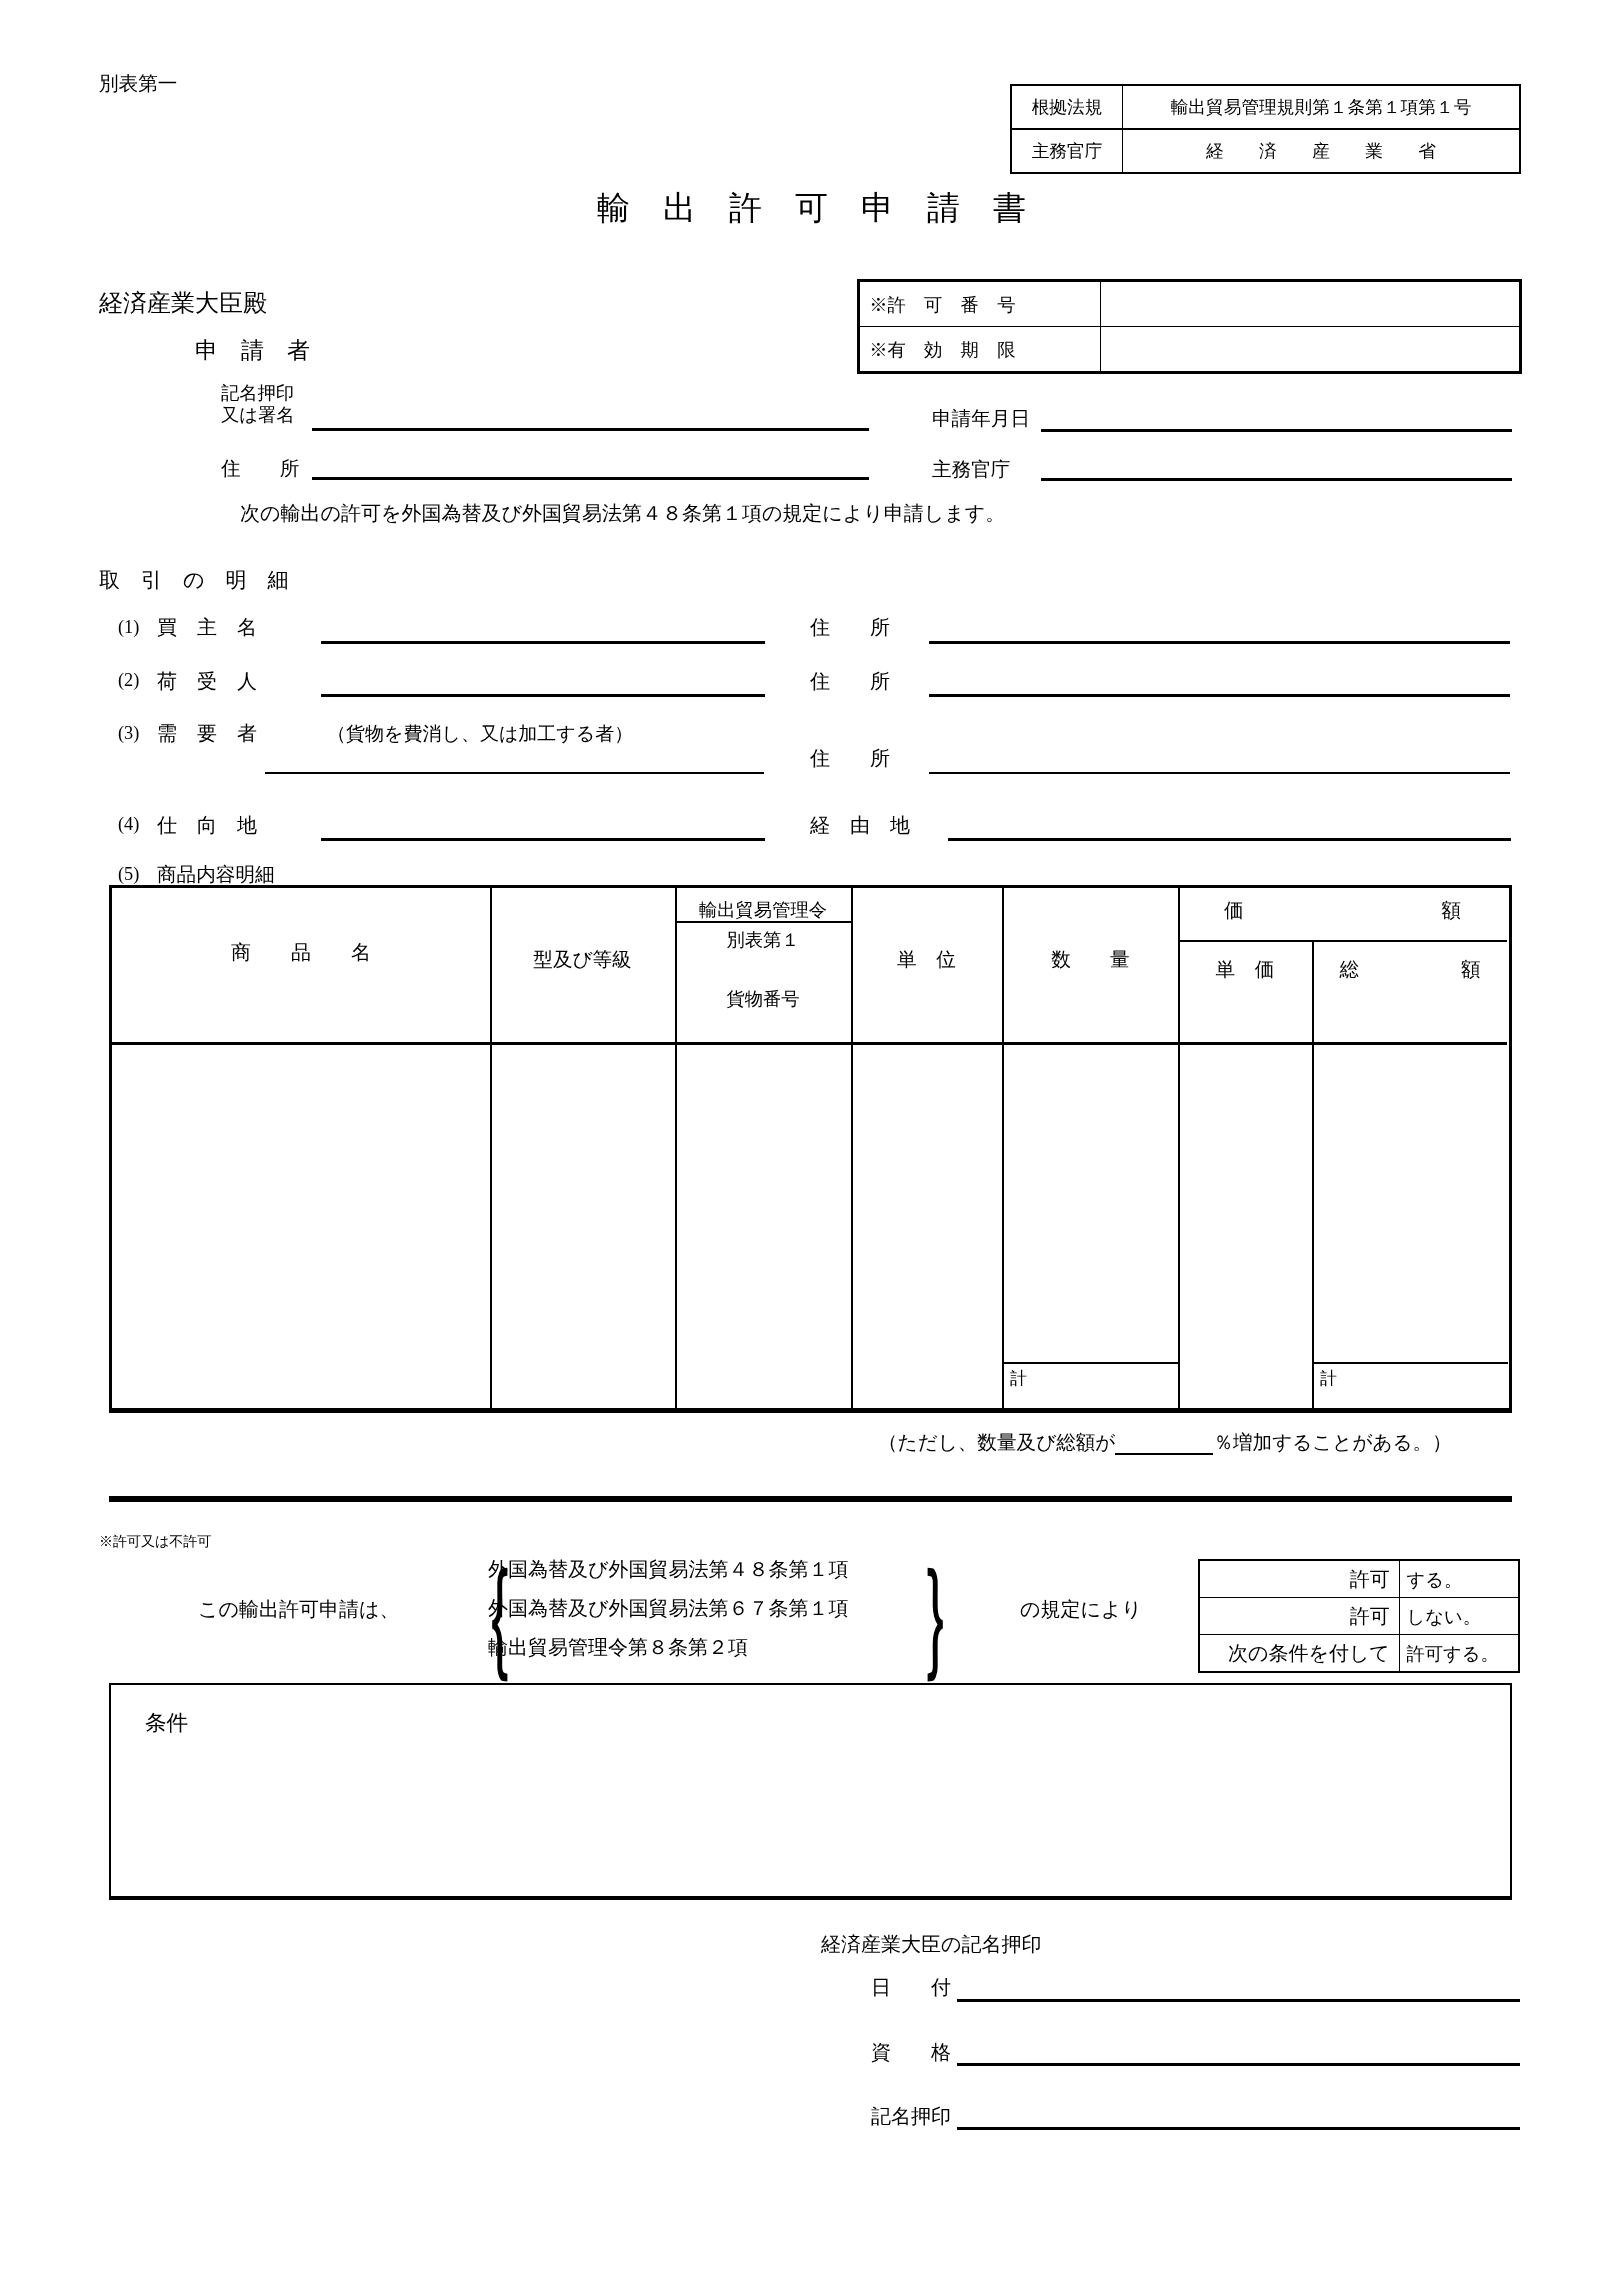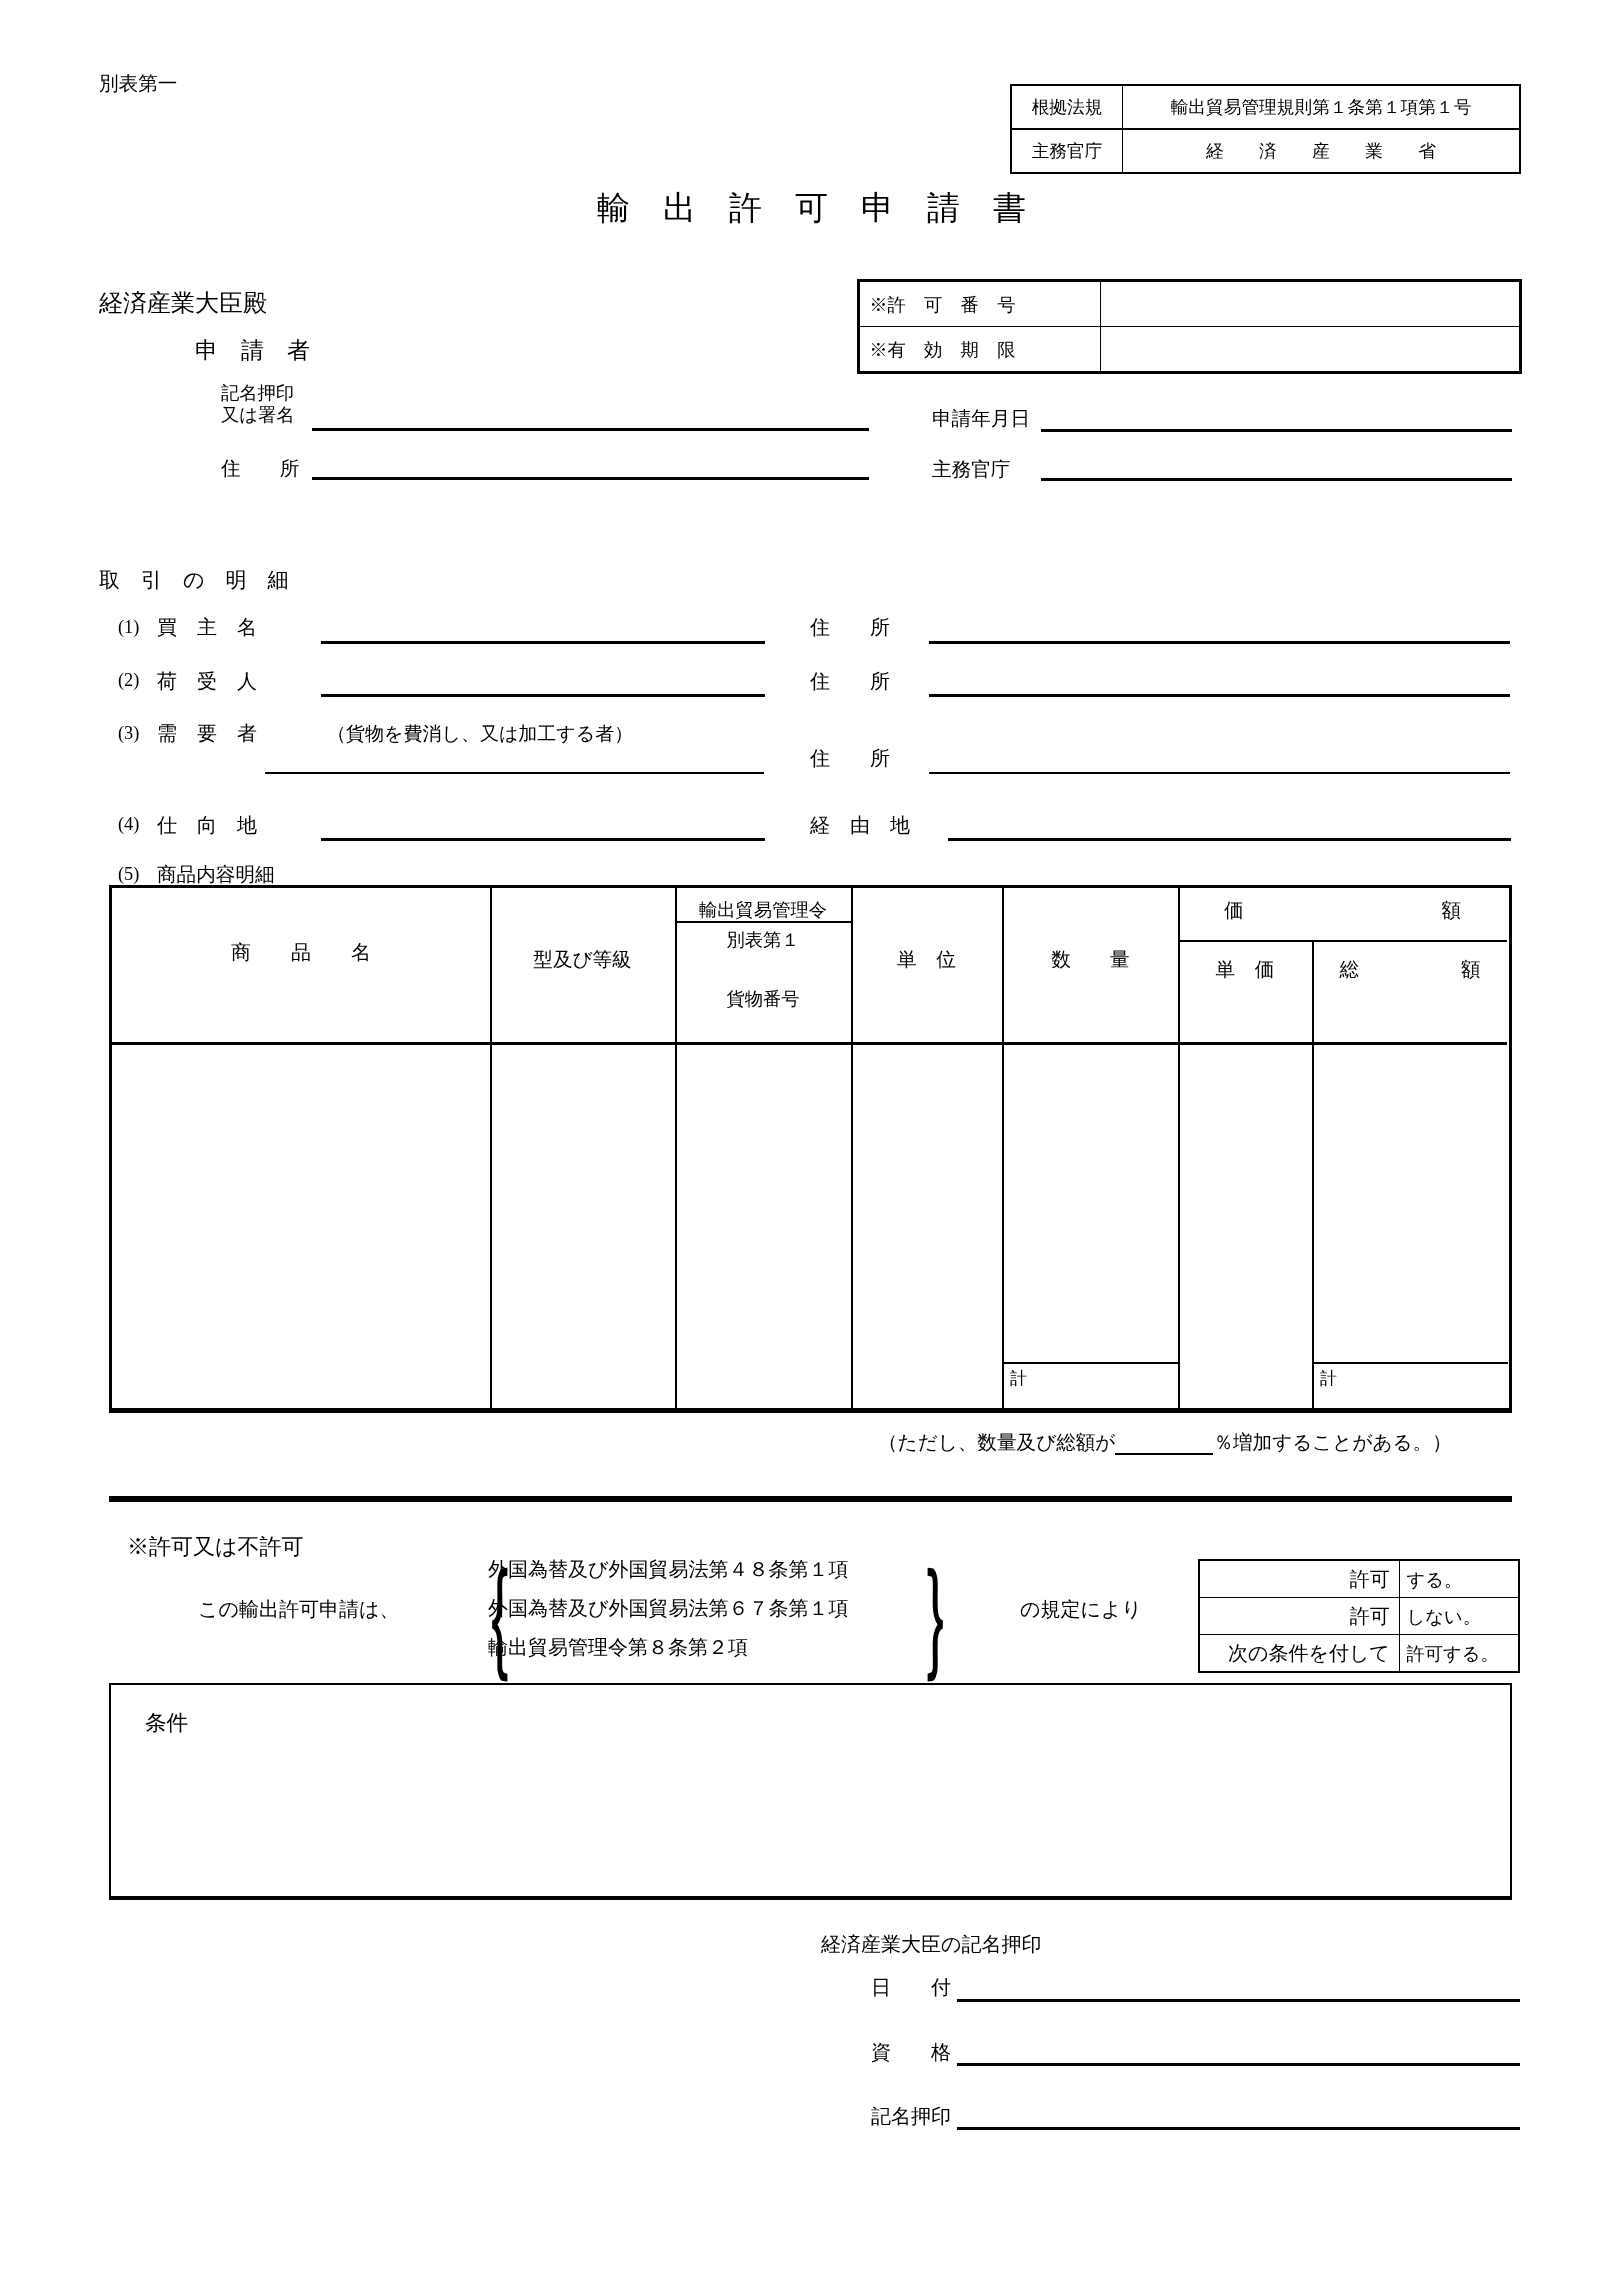--- a/index.html
+++ b/index.html
@@ -85,20 +85,21 @@
 
   <div class="lbl" style="left:932px;top:407px;font-size:19.6px;">申請年月日</div>
   <div class="line" style="left:1041px;top:429px;width:471px;height:3.3px;"></div>
 
   <div class="lbl" style="left:221px;top:457px;font-size:19.6px;">住　　所</div>
   <div class="line" style="left:312px;top:477px;width:557px;height:3.3px;"></div>
 
   <div class="lbl" style="left:932px;top:458px;font-size:19.6px;">主務官庁</div>
   <div class="line" style="left:1041px;top:478px;width:471px;height:3.3px;"></div>
 
+  <div class="lbl" style="left:240px;top:501px;font-size:20px;">次の輸出の許可を外国為替及び外国貿易法第４８条第１項の規定により申請します。</div>
 
   <div class="lbl" style="left:99px;top:568px;font-size:21px;">取　引　の　明　細</div>
 
   <div class="lbl" style="left:118px;top:617px;font-size:18.3px;">(1)</div>
   <div class="lbl" style="left:157px;top:615px;font-size:20px;">買　主　名</div>
   <div class="line" style="left:321px;top:641px;width:444px;height:3.3px;"></div>
   <div class="lbl" style="left:810px;top:615px;font-size:20px;">住　　所</div>
   <div class="line" style="left:929px;top:641px;width:581px;height:3.3px;"></div>
 
   <div class="lbl" style="left:118px;top:670px;font-size:18.3px;">(2)</div>
@@ -168,21 +169,21 @@
     <div class="hl" style="left:1208px;top:479px;font-size:17px;">計</div>
     <div class="hl" style="left:1234px;top:476px;width:157px;height:39px;"></div>
   </div>
 
   <div class="lbl" style="left:878px;top:1431px;font-size:19.6px;">
     <span>（ただし、数量及び総額が</span><span style="display:inline-block;width:98px;border-bottom:2.6px solid #000;height:19.6px;vertical-align:bottom;"></span><span>％増加することがある。）</span>
   </div>
 
   <div class="line" style="left:109px;top:1496px;width:1403px;height:5.9px;"></div>
 
-  <div class="lbl" style="left:99px;top:1534px;font-size:22px;margin-left:28px;">※許可又は不許可</div>
+  <div class="lbl" style="left:99px;top:1534px;font-size:14px;">※許可又は不許可</div>
   <div class="lbl" style="left:198px;top:1597px;font-size:20px;">この輸出許可申請は、</div>
   <div class="brace" style="left:419px;top:1549px;">｛</div>
   <div class="lbl" style="left:488px;top:1557px;font-size:20px;">外国為替及び外国貿易法第４８条第１項</div>
   <div class="lbl" style="left:488px;top:1596px;font-size:20px;">外国為替及び外国貿易法第６７条第１項</div>
   <div class="lbl" style="left:488px;top:1635px;font-size:20px;">輸出貿易管理令第８条第２項</div>
   <div class="brace" style="left:885px;top:1549px;">｝</div>
   <div class="lbl" style="left:1020px;top:1597px;font-size:20px;">の規定により</div>
 
   <div class="dec-table">
     <div class="dec-row">

